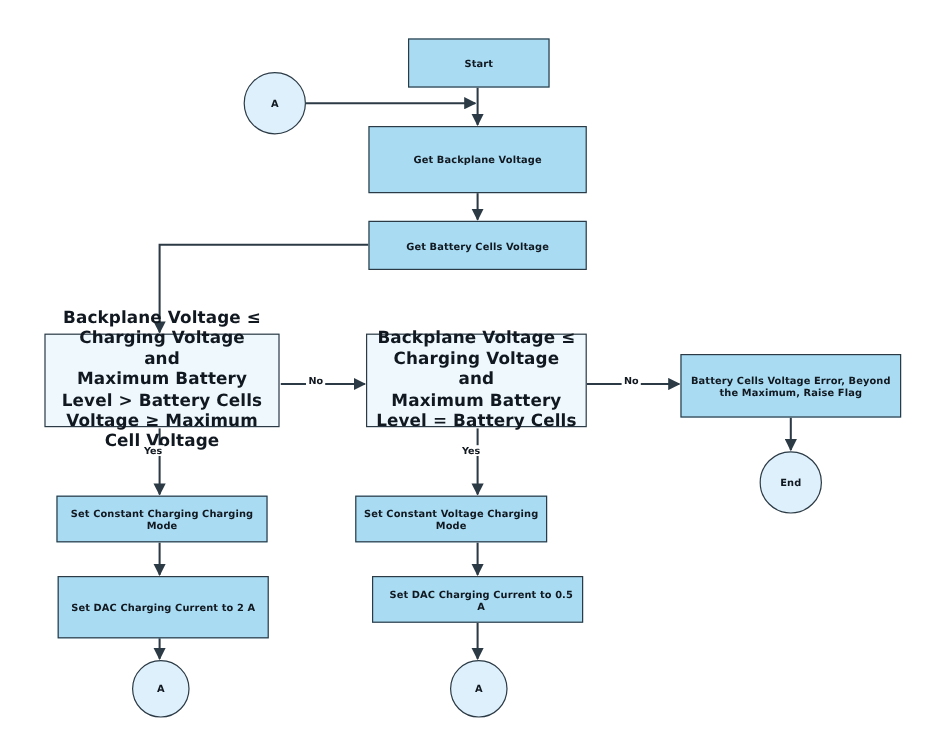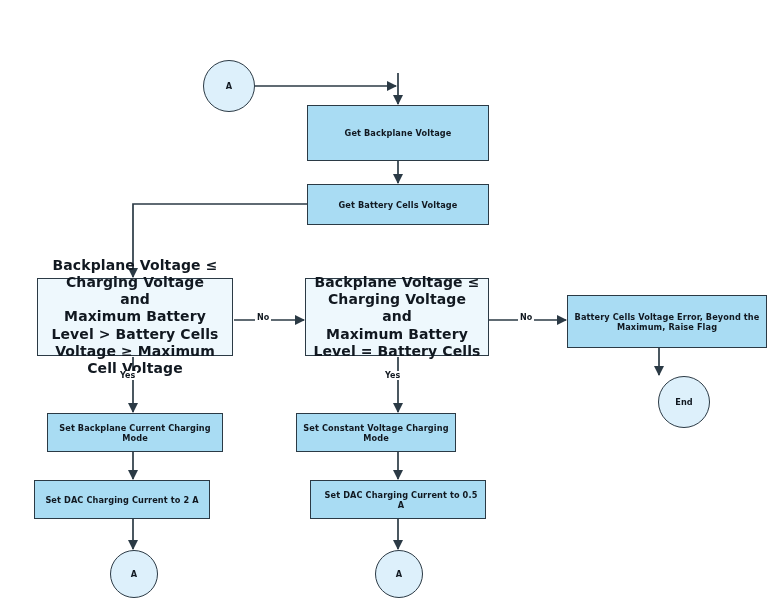--- a/index.html
+++ b/index.html
@@ -107,20 +107,23 @@
       <path d="M 398 452 L 398 479" marker-end="url(#arrow)"></path>
 
       <path d="M 398 519 L 398 549" marker-end="url(#arrow)"></path>
     </g>
   </svg>
 
   <div class="node terminator" style="left:203px; top:60px; width:52px; height:52px;">
     <span>A</span>
   </div>
 
+  <div class="node process" style="left:340px; top:32px; width:118px; height:41px;">
+    <span>Start</span>
+  </div>
 
   <div class="node process" style="left:307px; top:105px; width:182px; height:56px;">
     <span>Get Backplane Voltage</span>
   </div>
 
   <div class="node process" style="left:307px; top:184px; width:182px; height:41px;">
     <span>Get Battery Cells Voltage</span>
   </div>
 
   <div class="node decision" style="left:37px; top:278px; width:196px; height:78px;">
@@ -128,33 +131,33 @@
 and
 Maximum Battery Level &gt; Battery Cells Voltage ≥ Maximum Cell Voltage</span>
   </div>
 
   <div class="node decision" style="left:305px; top:278px; width:184px; height:78px;">
     <span class="nowrap">Backplane Voltage ≤ Charging Voltage
 and
 Maximum Battery Level = Battery Cells</span>
   </div>
 
-  <div class="node process" style="left:567px; top:295px; width:200px; height:53px;">
+  <div class="node process" style="left:567px; top:295px; width:184px; height:53px;">
     <span>Battery Cells Voltage Error, Beyond the Maximum, Raise Flag</span>
   </div>
 
-  <div class="node terminator" style="left:658px; top:376px; width:52px; height:52px;">
+  <div class="node terminator" style="left:633px; top:376px; width:52px; height:52px;">
     <span>End</span>
   </div>
 
   <div class="node process" style="left:47px; top:413px; width:176px; height:39px;">
-    <span>Set Backplane Current Charging Mode</span>
+    <span>Set Constant Charging Charging Mode</span>
   </div>
 
-  <div class="node process" style="left:34px; top:480px; width:176px; height:39px;">
+  <div class="node process" style="left:48px; top:480px; width:176px; height:52px;">
     <span>Set DAC Charging Current to 2 A</span>
   </div>
 
   <div class="node process" style="left:296px; top:413px; width:160px; height:39px;">
     <span>Set Constant Voltage Charging Mode</span>
   </div>
 
   <div class="node process" style="left:310px; top:480px; width:176px; height:39px;padding-left:12px;">
     <span>Set DAC Charging Current to 0.5 A</span>
   </div>

